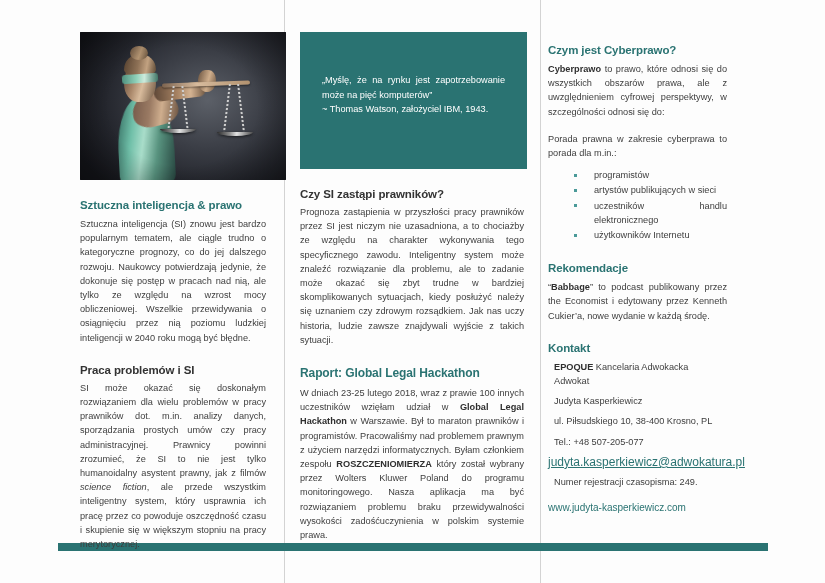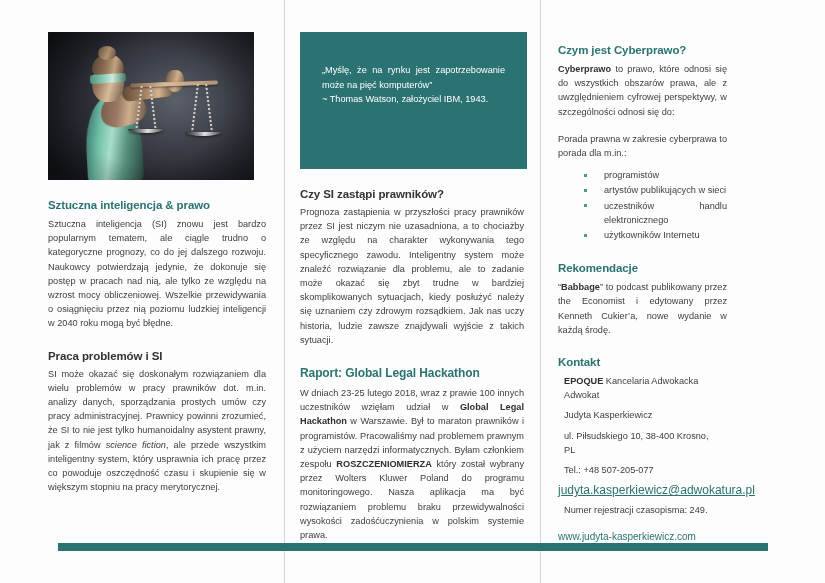--- a/index.html
+++ b/index.html
@@ -48,23 +48,23 @@
     left: 0;
     top: 0;
     right: 0;
     bottom: 0;
     display: flex;
   }
 
   .col {
     box-sizing: border-box;
   }
-  .col1 { width: 284px; padding: 32px 18px 0 48px; }
+  .col1 { width: 284px; padding: 32px 18px 0 80px; }
   .col2 { width: 256px; padding: 32px 16px 0 16px; }
-  .col3 { width: 244px; padding: 44px 57px 0 18px; border-radius: 14px; }
+  .col3 { width: 244px; padding: 44px 57px 0 8px; border-radius: 14px; }
 
   
   .photo {
     width: 206px;
     height: 148px;
     position: relative;
     overflow: hidden;
     background: #1b1d24;
     border-radius: 1px;
   }
@@ -208,21 +208,21 @@
     margin: 0;
     color: #3d3d3d;
   }
   .gap-lg { height: 19px; }
   .gap-md { height: 13px; }
 
   
   .quote-box {
     background: #2a7372;
     color: #ffffff;
-    padding: 31px 22px 41px 22px;
+    padding: 41px 22px 41px 22px;
     box-sizing: border-box;
     width: 227px;
     min-height: 137px;
   }
   .quote-text {
     font-size: 9.2px;
     line-height: 14.6px;
     text-align: justify;
     margin: 0;
   }

